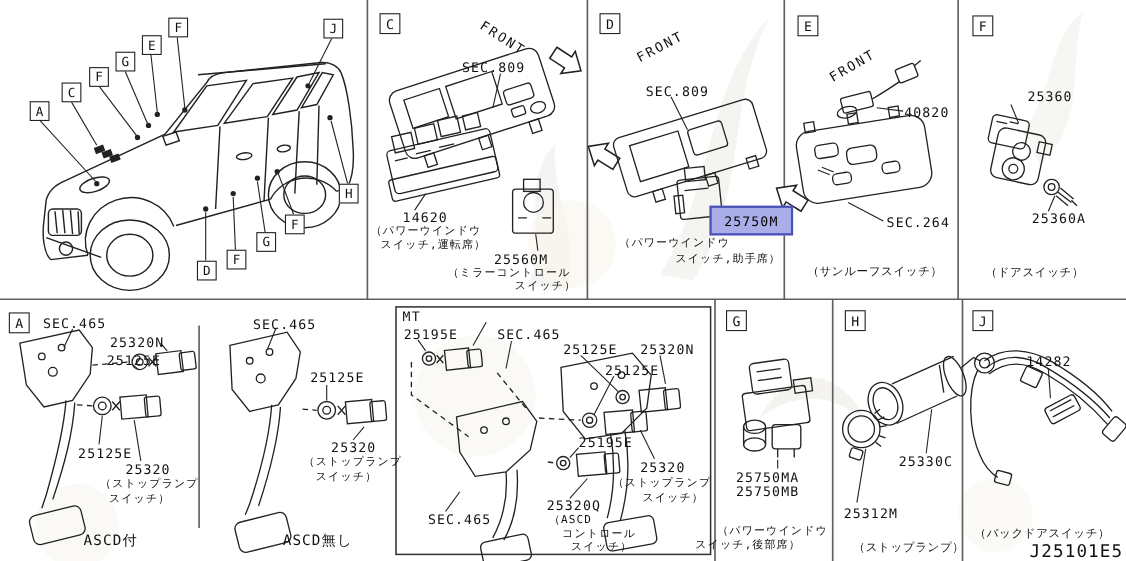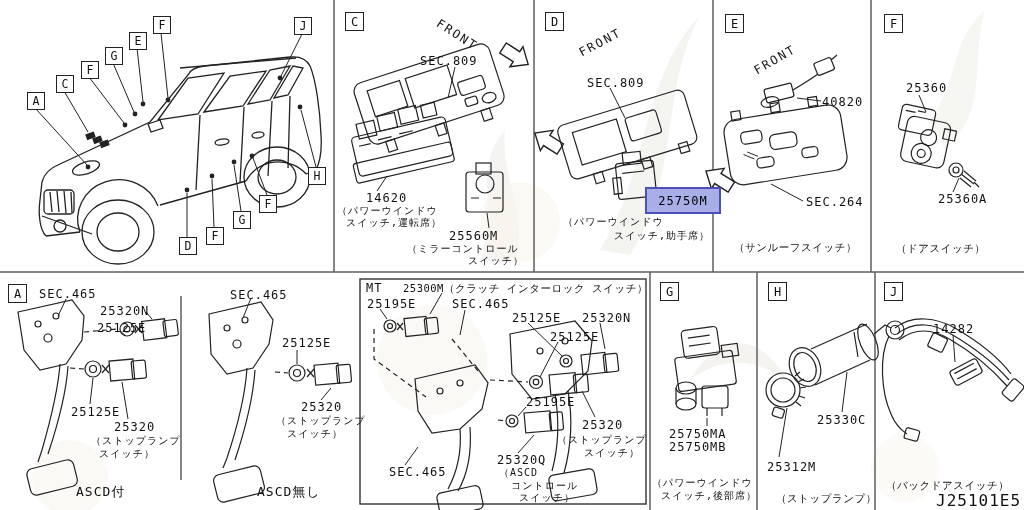--- a/index.html
+++ b/index.html
@@ -441,21 +441,21 @@
 <div class="t jp" style="left:563px;top:216px">（パワーウインドウ</div>
 <div class="t jp" style="left:614px;top:230px">スイッチ,助手席）</div>
 
 <div class="letterbox" style="left:725px;top:14px">E</div>
 <div class="t front" style="left:752px;top:66px;transform:rotate(-30deg)">FRONT</div>
 <div class="t pn" style="left:822px;top:96px">40820</div>
 <div class="t pn" style="left:806px;top:196px">SEC.264</div>
 <div class="t jp11" style="left:734px;top:241px">（サンルーフスイッチ）</div>
 
 <div class="letterbox" style="left:884px;top:14px">F</div>
-<div class="t pn" style="left:906px;top:82px">25360</div>
+<div class="t pn" style="left:934px;top:82px">25360</div>
 <div class="t pn" style="left:938px;top:193px">25360A</div>
 <div class="t jp11" style="left:896px;top:242px">（ドアスイッチ）</div>
 
 <div class="letterbox" style="left:8px;top:284px">A</div>
 <div class="t pn" style="left:39px;top:288px">SEC.465</div>
 <div class="t pn" style="left:100px;top:305px">25320N</div>
 <div class="t pn" style="left:97px;top:322px">25125E</div>
 <div class="t pn" style="left:71px;top:406px">25125E</div>
 <div class="t pn" style="left:114px;top:421px">25320</div>
 <div class="t jp" style="left:91px;top:435px">（ストップランプ</div>
@@ -463,41 +463,40 @@
 <div class="t variant" style="left:76px;top:485px">ASCD付</div>
 
 <div class="t pn" style="left:230px;top:289px">SEC.465</div>
 <div class="t pn" style="left:282px;top:337px">25125E</div>
 <div class="t pn" style="left:301px;top:401px">25320</div>
 <div class="t jp" style="left:276px;top:415px">（ストップランプ</div>
 <div class="t jp" style="left:287px;top:428px">スイッチ）</div>
 <div class="t variant" style="left:257px;top:485px">ASCD無し</div>
 
 <div class="t pn" style="left:366px;top:282px">MT</div>
-<div class="t jp11" style="left:403px;top:282px">25300M（クラッチ インターロック スイッチ）</div>
 <div class="t pn" style="left:367px;top:298px">25195E</div>
 <div class="t pn" style="left:452px;top:298px">SEC.465</div>
 <div class="t pn" style="left:512px;top:312px">25125E</div>
 <div class="t pn" style="left:582px;top:312px">25320N</div>
 <div class="t pn" style="left:550px;top:331px">25125E</div>
 <div class="t pn" style="left:526px;top:396px">25195E</div>
 <div class="t pn" style="left:582px;top:419px">25320</div>
 <div class="t jp" style="left:557px;top:434px">（ストップランプ</div>
 <div class="t jp" style="left:584px;top:447px">スイッチ）</div>
 <div class="t pn" style="left:497px;top:454px">25320Q</div>
 <div class="t jp" style="left:499px;top:467px">（ASCD</div>
 <div class="t jp" style="left:511px;top:480px">コントロール</div>
 <div class="t jp" style="left:519px;top:492px">スイッチ）</div>
 <div class="t pn" style="left:389px;top:466px">SEC.465</div>
 
 <div class="letterbox" style="left:660px;top:282px">G</div>
 <div class="t pn" style="left:669px;top:428px">25750MA</div>
 <div class="t pn" style="left:669px;top:441px">25750MB</div>
 <div class="t jp" style="left:652px;top:477px">（パワーウインドウ</div>
-<div class="t jp" style="left:661px;top:490px">スイッチ,後部席）</div>
+<div class="t jp" style="left:632px;top:490px">スイッチ,後部席）</div>
 
 <div class="letterbox" style="left:768px;top:282px">H</div>
 <div class="t pn" style="left:817px;top:414px">25330C</div>
 <div class="t pn" style="left:767px;top:461px">25312M</div>
 <div class="t jp11" style="left:776px;top:492px">（ストップランプ）</div>
 
 <div class="letterbox" style="left:884px;top:282px">J</div>
 <div class="t pn" style="left:933px;top:323px">14282</div>
 <div class="t jp11" style="left:886px;top:479px">（バックドアスイッチ）</div>
 <div class="t code" style="left:936px;top:492px">J25101E5</div>

